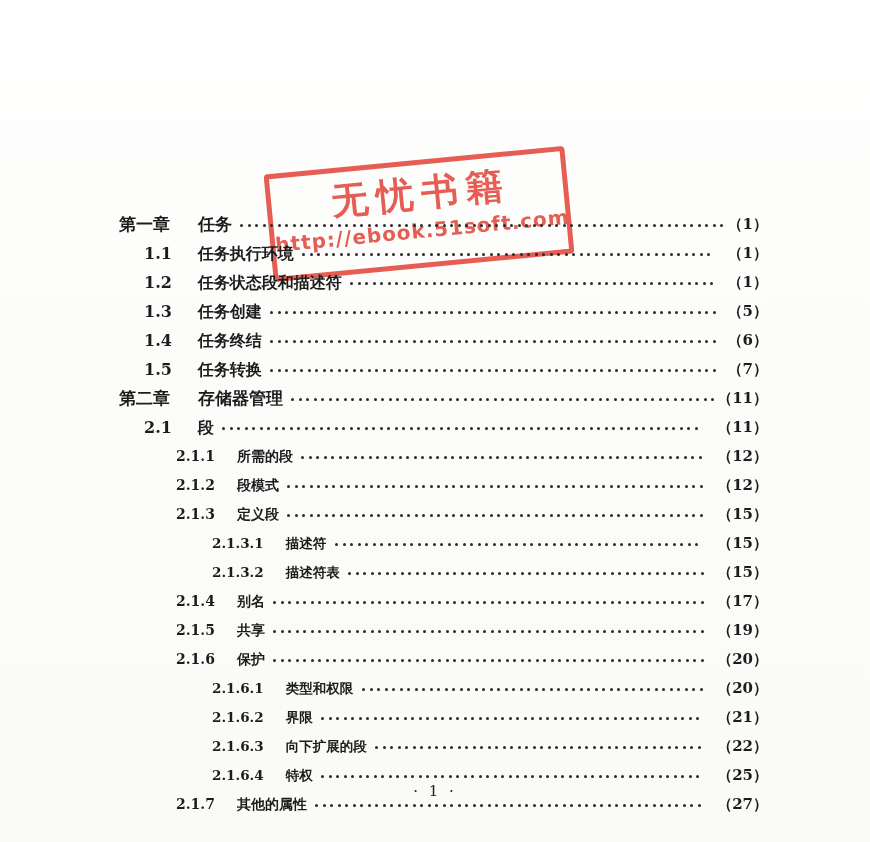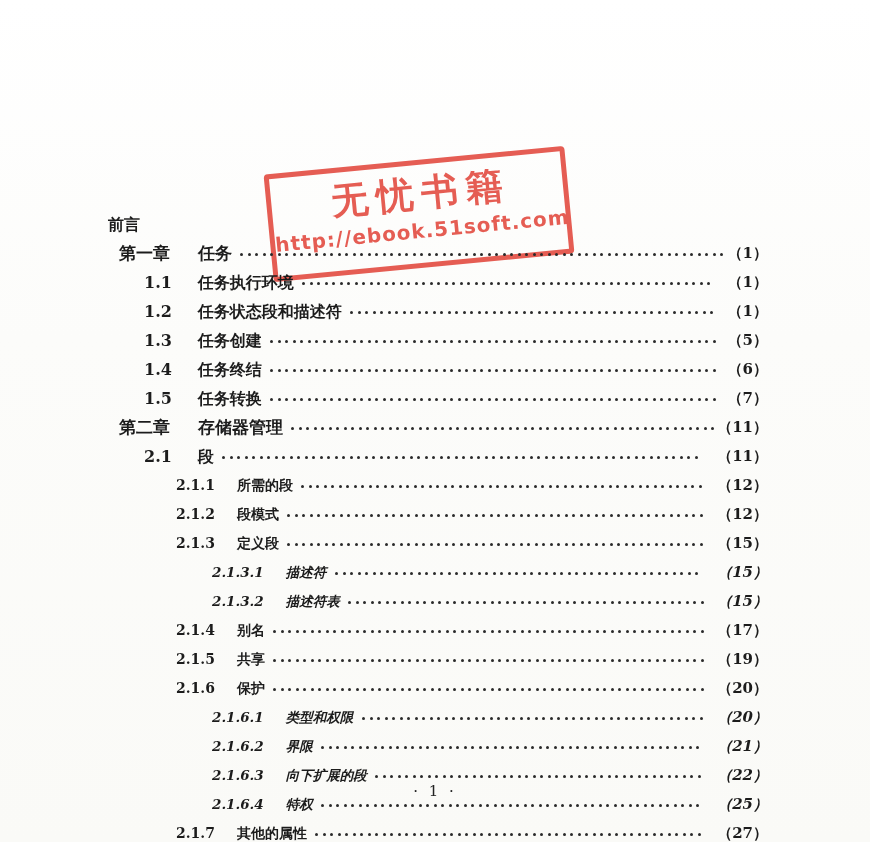--- a/index.html
+++ b/index.html
@@ -128,21 +128,21 @@
     font-weight: 700;
     font-size: 15px;
   }
 
   
   .lvl-pre  { font-size: 16px; font-weight: 700; }
   .lvl-ch   { font-size: 17px; font-weight: 700; margin-left: 11px; }
   .lvl-ch .num { font-size: 17px; }
   .lvl-1    { font-size: 16px; font-weight: 700; }
   .lvl-2    { font-size: 14px; font-weight: 700; }
-  .lvl-3    { font-size: 13.5px; font-weight: 700; font-style: italic; }
+  .lvl-3    { font-size: 13.5px; font-weight: 700; }
 
   .footer {
     position: absolute;
     left: 0;
     top: 782px;
     width: 870px;
     text-align: center;
     font-size: 15px;
     font-family: "DejaVu Serif", serif;
     letter-spacing: 3px;
@@ -155,21 +155,20 @@
 <div class="page">
   <div class="paper-tint"></div>
 
 
   <div class="stamp">
     <div class="stamp-main">无忧书籍</div>
     <div class="stamp-url">http://ebook.51soft.com</div>
   </div>
 
   <div class="toc" id="toc">
-      <div class="entry lvl-pre" style="padding-left: 0px;"><span class="txt">前言</span></div>
       <div class="entry lvl-ch" style="padding-left: 0px;"><span class="num" style="margin-right: 28px;">第一章</span><span class="txt">任务</span><span class="dots" style="left: 121px; width: 491px;"><i></i><i></i><i></i><i></i><i></i><i></i><i></i><i></i><i></i><i></i><i></i><i></i><i></i><i></i><i></i><i></i><i></i><i></i><i></i><i></i><i></i><i></i><i></i><i></i><i></i><i></i><i></i><i></i><i></i><i></i><i></i><i></i><i></i><i></i><i></i><i></i><i></i><i></i><i></i><i></i><i></i><i></i><i></i><i></i><i></i><i></i><i></i><i></i><i></i><i></i><i></i><i></i><i></i><i></i><i></i><i></i><i></i><i></i><i></i><i></i><i></i><i></i><i></i><i></i><i></i></span><span class="page-no">（1）</span></div>
       <div class="entry lvl-1" style="padding-left: 36px;"><span class="num" style="margin-right: 26px;">1.1</span><span class="txt">任务执行环境</span><span class="dots" style="left: 194px; width: 418px;"><i></i><i></i><i></i><i></i><i></i><i></i><i></i><i></i><i></i><i></i><i></i><i></i><i></i><i></i><i></i><i></i><i></i><i></i><i></i><i></i><i></i><i></i><i></i><i></i><i></i><i></i><i></i><i></i><i></i><i></i><i></i><i></i><i></i><i></i><i></i><i></i><i></i><i></i><i></i><i></i><i></i><i></i><i></i><i></i><i></i><i></i><i></i><i></i><i></i><i></i><i></i><i></i><i></i><i></i><i></i></span><span class="page-no">（1）</span></div>
       <div class="entry lvl-1" style="padding-left: 36px;"><span class="num" style="margin-right: 26px;">1.2</span><span class="txt">任务状态段和描述符</span><span class="dots" style="left: 242px; width: 370px;"><i></i><i></i><i></i><i></i><i></i><i></i><i></i><i></i><i></i><i></i><i></i><i></i><i></i><i></i><i></i><i></i><i></i><i></i><i></i><i></i><i></i><i></i><i></i><i></i><i></i><i></i><i></i><i></i><i></i><i></i><i></i><i></i><i></i><i></i><i></i><i></i><i></i><i></i><i></i><i></i><i></i><i></i><i></i><i></i><i></i><i></i><i></i><i></i><i></i></span><span class="page-no">（1）</span></div>
       <div class="entry lvl-1" style="padding-left: 36px;"><span class="num" style="margin-right: 26px;">1.3</span><span class="txt">任务创建</span><span class="dots" style="left: 162px; width: 450px;"><i></i><i></i><i></i><i></i><i></i><i></i><i></i><i></i><i></i><i></i><i></i><i></i><i></i><i></i><i></i><i></i><i></i><i></i><i></i><i></i><i></i><i></i><i></i><i></i><i></i><i></i><i></i><i></i><i></i><i></i><i></i><i></i><i></i><i></i><i></i><i></i><i></i><i></i><i></i><i></i><i></i><i></i><i></i><i></i><i></i><i></i><i></i><i></i><i></i><i></i><i></i><i></i><i></i><i></i><i></i><i></i><i></i><i></i><i></i><i></i></span><span class="page-no">（5）</span></div>
       <div class="entry lvl-1" style="padding-left: 36px;"><span class="num" style="margin-right: 26px;">1.4</span><span class="txt">任务终结</span><span class="dots" style="left: 162px; width: 450px;"><i></i><i></i><i></i><i></i><i></i><i></i><i></i><i></i><i></i><i></i><i></i><i></i><i></i><i></i><i></i><i></i><i></i><i></i><i></i><i></i><i></i><i></i><i></i><i></i><i></i><i></i><i></i><i></i><i></i><i></i><i></i><i></i><i></i><i></i><i></i><i></i><i></i><i></i><i></i><i></i><i></i><i></i><i></i><i></i><i></i><i></i><i></i><i></i><i></i><i></i><i></i><i></i><i></i><i></i><i></i><i></i><i></i><i></i><i></i><i></i></span><span class="page-no">（6）</span></div>
       <div class="entry lvl-1" style="padding-left: 36px;"><span class="num" style="margin-right: 26px;">1.5</span><span class="txt">任务转换</span><span class="dots" style="left: 162px; width: 450px;"><i></i><i></i><i></i><i></i><i></i><i></i><i></i><i></i><i></i><i></i><i></i><i></i><i></i><i></i><i></i><i></i><i></i><i></i><i></i><i></i><i></i><i></i><i></i><i></i><i></i><i></i><i></i><i></i><i></i><i></i><i></i><i></i><i></i><i></i><i></i><i></i><i></i><i></i><i></i><i></i><i></i><i></i><i></i><i></i><i></i><i></i><i></i><i></i><i></i><i></i><i></i><i></i><i></i><i></i><i></i><i></i><i></i><i></i><i></i><i></i></span><span class="page-no">（7）</span></div>
       <div class="entry lvl-ch" style="padding-left: 0px;"><span class="num" style="margin-right: 28px;">第二章</span><span class="txt">存储器管理</span><span class="dots" style="left: 172px; width: 429px;"><i></i><i></i><i></i><i></i><i></i><i></i><i></i><i></i><i></i><i></i><i></i><i></i><i></i><i></i><i></i><i></i><i></i><i></i><i></i><i></i><i></i><i></i><i></i><i></i><i></i><i></i><i></i><i></i><i></i><i></i><i></i><i></i><i></i><i></i><i></i><i></i><i></i><i></i><i></i><i></i><i></i><i></i><i></i><i></i><i></i><i></i><i></i><i></i><i></i><i></i><i></i><i></i><i></i><i></i><i></i><i></i><i></i></span><span class="page-no">（11）</span></div>
       <div class="entry lvl-1" style="padding-left: 36px;"><span class="num" style="margin-right: 26px;">2.1</span><span class="txt">段</span><span class="dots" style="left: 114px; width: 487px;"><i></i><i></i><i></i><i></i><i></i><i></i><i></i><i></i><i></i><i></i><i></i><i></i><i></i><i></i><i></i><i></i><i></i><i></i><i></i><i></i><i></i><i></i><i></i><i></i><i></i><i></i><i></i><i></i><i></i><i></i><i></i><i></i><i></i><i></i><i></i><i></i><i></i><i></i><i></i><i></i><i></i><i></i><i></i><i></i><i></i><i></i><i></i><i></i><i></i><i></i><i></i><i></i><i></i><i></i><i></i><i></i><i></i><i></i><i></i><i></i><i></i><i></i><i></i><i></i></span><span class="page-no">（11）</span></div>
       <div class="entry lvl-2" style="padding-left: 68px;"><span class="num" style="margin-right: 22px;">2.1.1</span><span class="txt">所需的段</span><span class="dots" style="left: 193px; width: 408px;"><i></i><i></i><i></i><i></i><i></i><i></i><i></i><i></i><i></i><i></i><i></i><i></i><i></i><i></i><i></i><i></i><i></i><i></i><i></i><i></i><i></i><i></i><i></i><i></i><i></i><i></i><i></i><i></i><i></i><i></i><i></i><i></i><i></i><i></i><i></i><i></i><i></i><i></i><i></i><i></i><i></i><i></i><i></i><i></i><i></i><i></i><i></i><i></i><i></i><i></i><i></i><i></i><i></i><i></i></span><span class="page-no">（12）</span></div>
       <div class="entry lvl-2" style="padding-left: 68px;"><span class="num" style="margin-right: 22px;">2.1.2</span><span class="txt">段模式</span><span class="dots" style="left: 179px; width: 422px;"><i></i><i></i><i></i><i></i><i></i><i></i><i></i><i></i><i></i><i></i><i></i><i></i><i></i><i></i><i></i><i></i><i></i><i></i><i></i><i></i><i></i><i></i><i></i><i></i><i></i><i></i><i></i><i></i><i></i><i></i><i></i><i></i><i></i><i></i><i></i><i></i><i></i><i></i><i></i><i></i><i></i><i></i><i></i><i></i><i></i><i></i><i></i><i></i><i></i><i></i><i></i><i></i><i></i><i></i><i></i><i></i></span><span class="page-no">（12）</span></div>

